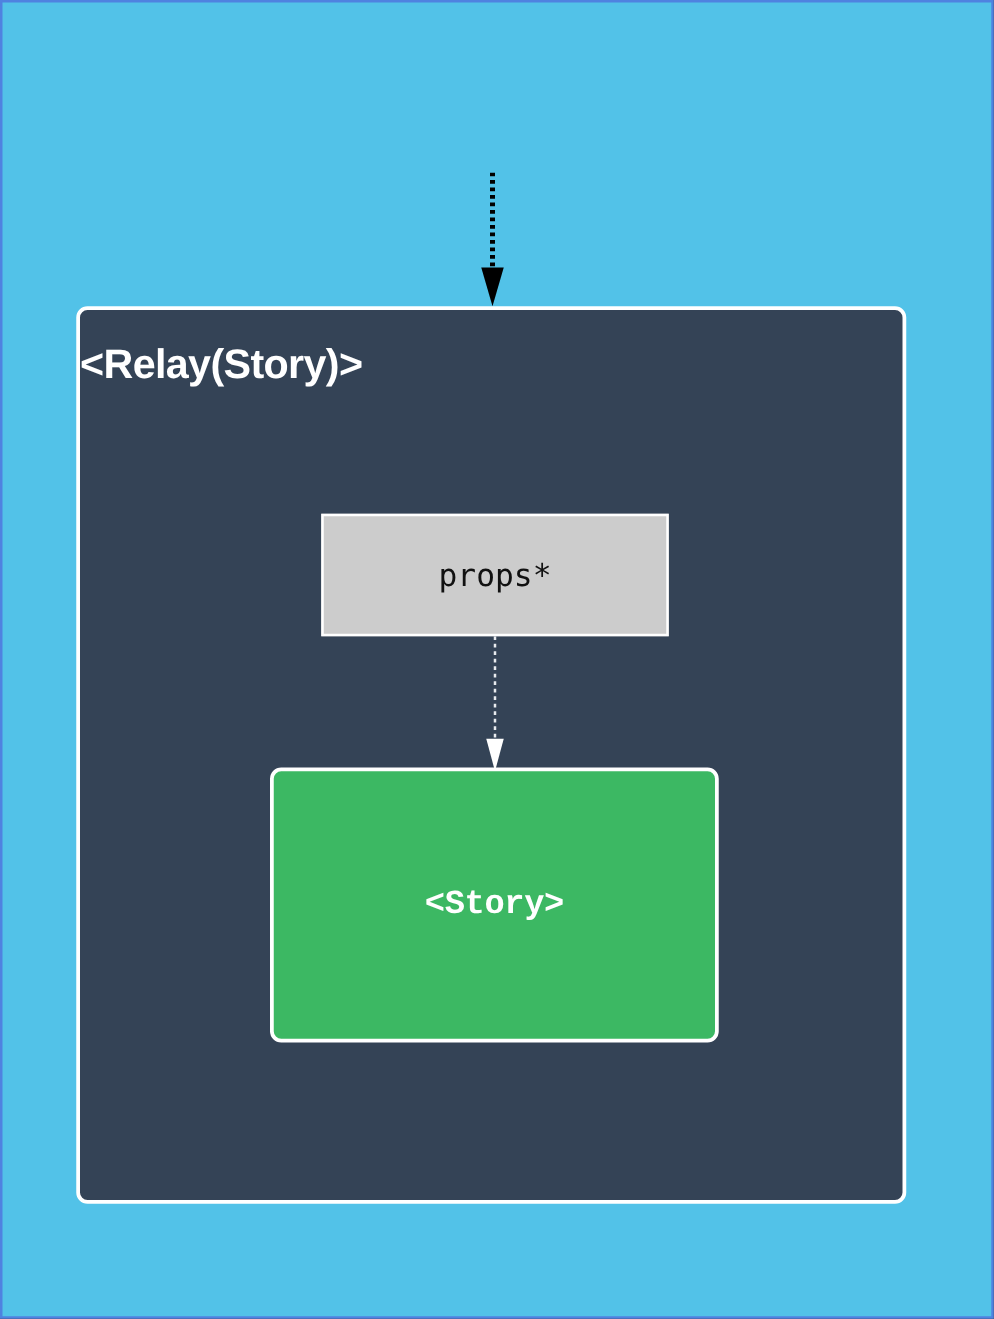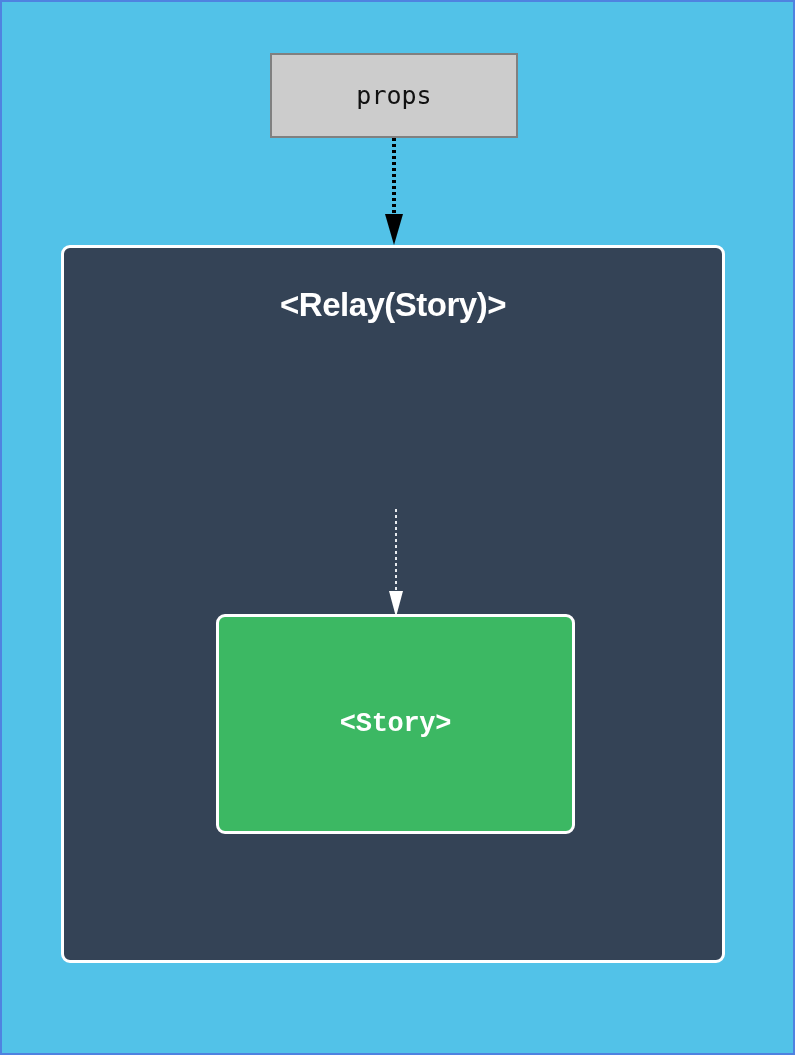--- a/index.html
+++ b/index.html
@@ -64,22 +64,22 @@
     height: 718px;
     background: #344356;
     border: 3px solid #ffffff;
     border-radius: 9px;
     box-sizing: border-box;
   }
   .relay-title {
     position: absolute;
     left: 0;
     right: 0;
-    top: 38px;
-    text-align: center;
+    top: 24px;
+    text-align: left;
     color: #ffffff;
     font-family: "Liberation Sans", sans-serif;
     font-weight: bold;
     font-size: 33px;
     letter-spacing: -0.5px;
   }
 
   
   .props-inner-box {
     position: absolute;
@@ -131,33 +131,33 @@
     font-weight: bold;
     font-size: 27px;
     letter-spacing: -0.3px;
   }
 </style>
 </head>
 <body>
 
 <div id="canvas">
 
-  <div class="props-box-outer">
-    <span class="props-label">props</span>
-  </div>
 
   <svg class="arrow-black" viewBox="0 0 40 108">
     <line x1="20" y1="0" x2="20" y2="82" stroke="#000000" stroke-width="4" stroke-dasharray="3 3"></line>
     <polygon points="20,107 11,76 29,76" fill="#000000"></polygon>
   </svg>
 
   <div class="relay-container">
 
     <div class="relay-title">&lt;Relay(Story)&gt;</div>
 
+    <div class="props-inner-box">
+      <span class="props-inner-label">props*</span>
+    </div>
 
     <svg class="arrow-white" viewBox="0 0 36 110">
       <line x1="18" y1="0" x2="18" y2="88" stroke="#e8ebef" stroke-width="2" stroke-dasharray="3 3"></line>
       <polygon points="18,108 11,82 25,82" fill="#ffffff"></polygon>
     </svg>
 
     <div class="story-box">
       <span class="story-label">&lt;Story&gt;</span>
     </div>
 

